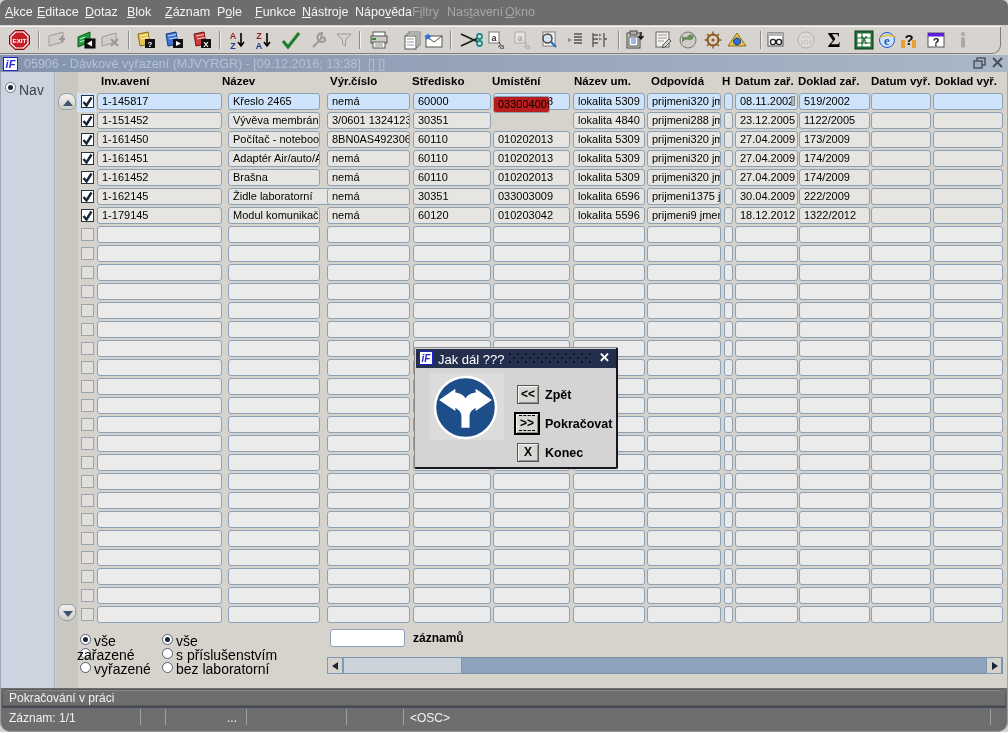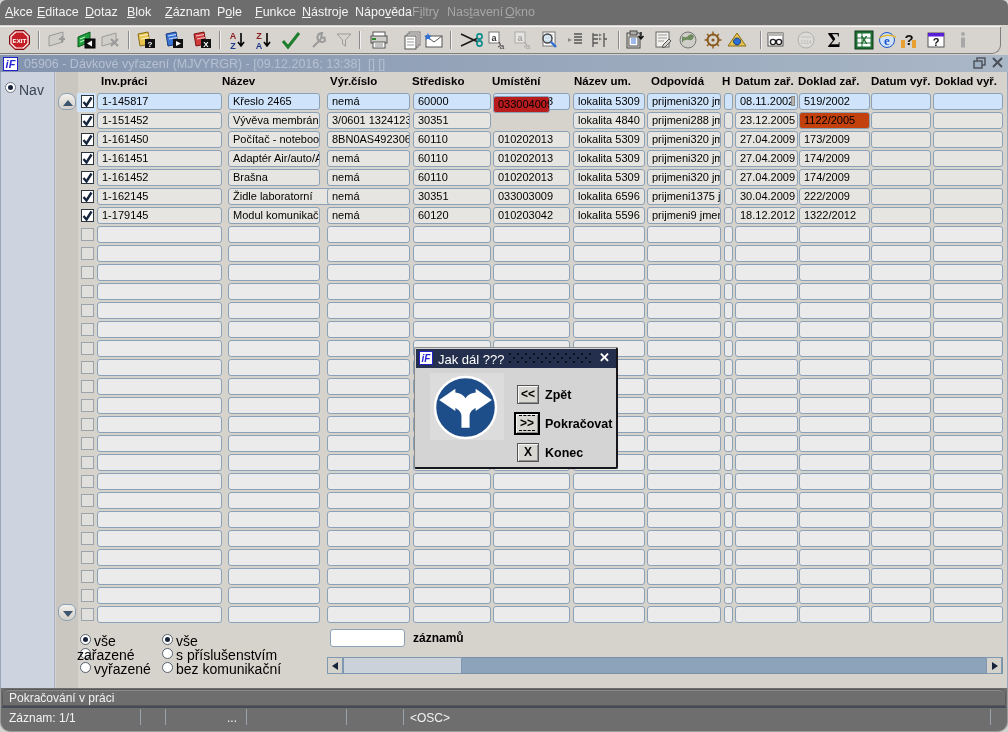--- a/index.html
+++ b/index.html
@@ -221,21 +221,21 @@
       <rect x="1" y="4" width="8" height="7" fill="#9fb0c2" stroke="#4a4f58" stroke-width="1.4"></rect>
     </svg></div>
 <div class="a" style="left:991px;top:57px;width:13px;height:12px"><svg width="13" height="12">
       <path d="M2,1 L11,10 M11,1 L2,10" stroke="#4a4f58" stroke-width="2"></path>
     </svg></div>
 <div class="a" style="left:0;top:72px;width:1008px;height:616px;background:#d6d3cc;border-left:1px solid #9aa8ba;border-right:1px solid #9aa8ba"></div>
 <div class="a" style="left:1px;top:72px;width:54px;height:616px;background:#cdd3df;border-right:1px solid #a8b2c2"></div>
 <div class="radio on" style="left:5px;top:82px;border-color:#6a7585"></div>
 <div class="rlbl" style="left:19px;top:82px;color:#3a4552">Nav</div>
 <div class="a" style="left:56px;top:72px;width:22px;height:616px;background:#cac7c1"></div>
-<div class="hdr" style="left:101px">Inv.práci</div>
+<div class="hdr" style="left:101px">Inv.avení</div>
 <div class="hdr" style="left:222px">Název</div>
 <div class="hdr" style="left:330px">Výr.číslo</div>
 <div class="hdr" style="left:412px">Středisko</div>
 <div class="hdr" style="left:492px">Umístění</div>
 <div class="hdr" style="left:574px">Název um.</div>
 <div class="hdr" style="left:651px">Odpovídá</div>
 <div class="hdr" style="left:722px">H</div>
 <div class="hdr" style="left:735px">Datum zař.</div>
 <div class="hdr" style="left:798px">Doklad zař.</div>
 <div class="hdr" style="left:871px">Datum vyř.</div>
@@ -267,21 +267,21 @@
     </svg></div>
 <div class="fld" style="left:97px;top:112px;width:125px;background:#e7e5e1">1-151452</div>
 <div class="fld" style="left:228px;top:112px;width:92px;background:#e7e5e1">Vývěva membránová</div>
 <div class="fld" style="left:327px;top:112px;width:83px;background:#e7e5e1">3/0601 13241234</div>
 <div class="fld" style="left:413px;top:112px;width:78px;background:#e7e5e1">30351</div>
 <div class="fld" style="left:493px;top:96px;width:57px;background:#b91c1c">033004009</div>
 <div class="fld" style="left:573px;top:112px;width:72px;background:#e7e5e1">lokalita 4840</div>
 <div class="fld" style="left:647px;top:112px;width:74px;background:#e7e5e1">prijmeni288 jmeno</div>
 <div class="fld" style="left:724px;top:112px;width:9px;background:#e7e5e1"></div>
 <div class="fld" style="left:735px;top:112px;width:63px;background:#e7e5e1">23.12.2005</div>
-<div class="fld" style="left:799px;top:112px;width:71px;background:#c2410c">1122/2005</div>
+<div class="fld" style="left:799px;top:112px;width:71px;background:#e5e5e5">1122/2005</div>
 <div class="fld" style="left:871px;top:112px;width:60px;background:#e7e5e1"></div>
 <div class="fld" style="left:933px;top:112px;width:70px;background:#e7e5e1"></div>
 <div class="cb cbc" style="left:81px;top:133px"><svg width="11" height="11">
       <path d="M1.5,6 l3,3.5 L9.5,1.5" stroke="#16263c" stroke-width="2.4" fill="none"></path>
     </svg></div>
 <div class="fld" style="left:97px;top:131px;width:125px;background:#e7e5e1">1-161450</div>
 <div class="fld" style="left:228px;top:131px;width:92px;background:#e7e5e1">Počítač - notebook Ac</div>
 <div class="fld" style="left:327px;top:131px;width:83px;background:#e7e5e1">8BN0AS492306</div>
 <div class="fld" style="left:413px;top:131px;width:78px;background:#e7e5e1">60110</div>
 <div class="fld" style="left:493px;top:131px;width:77px;background:#e7e5e1">010202013</div>
@@ -630,21 +630,21 @@
 <div class="rlbl" style="left:94px;top:633px">vše</div>
 <div class="radio" style="left:80px;top:648px"></div>
 <div class="rlbl" style="left:77px;top:647px">zařazené</div>
 <div class="radio" style="left:80px;top:662px"></div>
 <div class="rlbl" style="left:94px;top:661px">vyřazené</div>
 <div class="radio on" style="left:162px;top:634px"></div>
 <div class="rlbl" style="left:176px;top:633px">vše</div>
 <div class="radio" style="left:162px;top:648px"></div>
 <div class="rlbl" style="left:176px;top:647px">s příslušenstvím</div>
 <div class="radio" style="left:162px;top:662px"></div>
-<div class="rlbl" style="left:176px;top:661px">bez komunikační</div>
+<div class="rlbl" style="left:176px;top:661px">bez laboratorní</div>
 <div class="fld" style="left:330px;top:629px;width:75px;height:18px;background:#fff"></div>
 <div class="a" style="left:413px;top:631px;font-weight:bold;font-size:12px">záznamů</div>
 <div class="a" style="left:327px;top:657px;width:676px;height:17px;background:#8da3bb;border:1px solid #7b91a9"></div>
 <div class="a" style="left:327px;top:657px;width:16px;height:17px;background:#d5d2cb;border:1px solid #8099b2">
     <div style="position:absolute;left:4px;top:4px;width:0;height:0;border-top:4.5px solid transparent;border-bottom:4.5px solid transparent;border-right:6px solid #16233a"></div>
   </div>
 <div class="a" style="left:343px;top:657px;width:119px;height:17px;background:#ccd2da;border:1px solid #8099b2"></div>
 <div class="a" style="left:986px;top:657px;width:16px;height:17px;background:#d5d2cb;border:1px solid #8099b2">
     <div style="position:absolute;left:5px;top:4px;width:0;height:0;border-top:4.5px solid transparent;border-bottom:4.5px solid transparent;border-left:6px solid #16233a"></div>
   </div>

